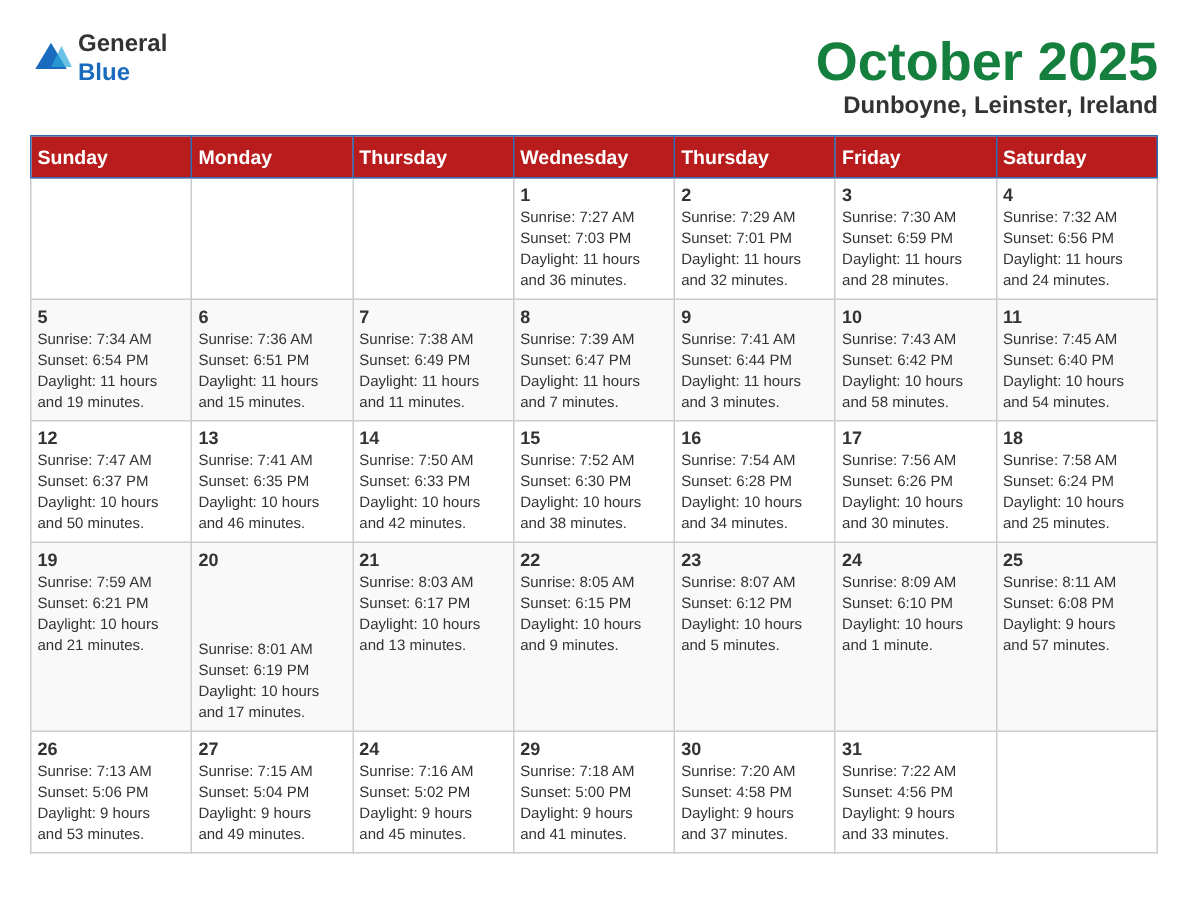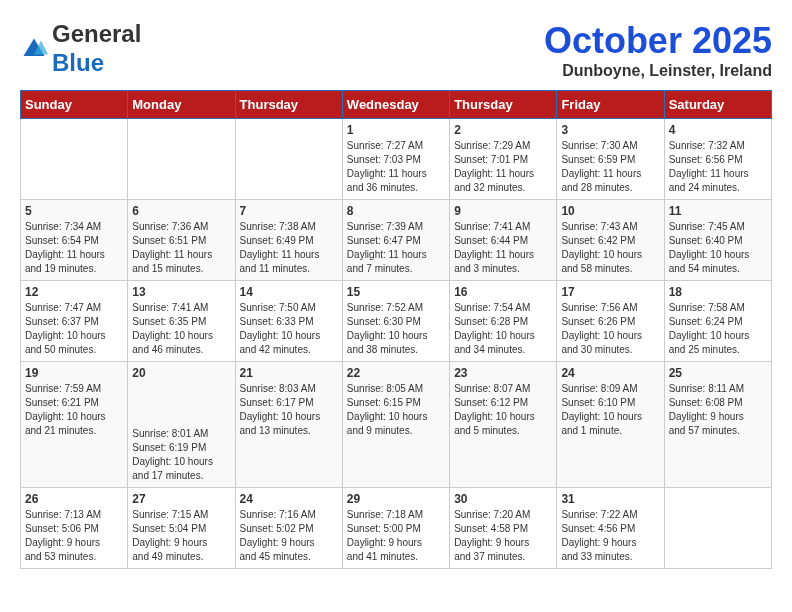--- a/index.html
+++ b/index.html
@@ -14,38 +14,38 @@
       display: flex;
       justify-content: space-between;
       align-items: flex-start;
       margin-bottom: 10px;
     }
     .logo {
       display: flex;
       align-items: center;
     }
     .logo-text {
-      font-size: 24px;
+      font-size: 16px;
       font-weight: bold;
       line-height: 1.2;
     }
     .logo-general { color: #333; }
     .logo-blue { color: #1a6bbd; }
     .logo-icon {
       width: 28px;
       height: 28px;
       margin-right: 4px;
     }
     .title-block {
       text-align: right;
     }
     .month-title {
       font-size: 36px;
       font-weight: bold;
-      color: #1d4ed8;
+      color: #15803d;
     }
     .location {
       font-size: 16px;
       color: #333;
       font-weight: bold;
     }
     .calendar {
       width: 100%;
       border-collapse: collapse;
       border: 1px solid #ccc;

